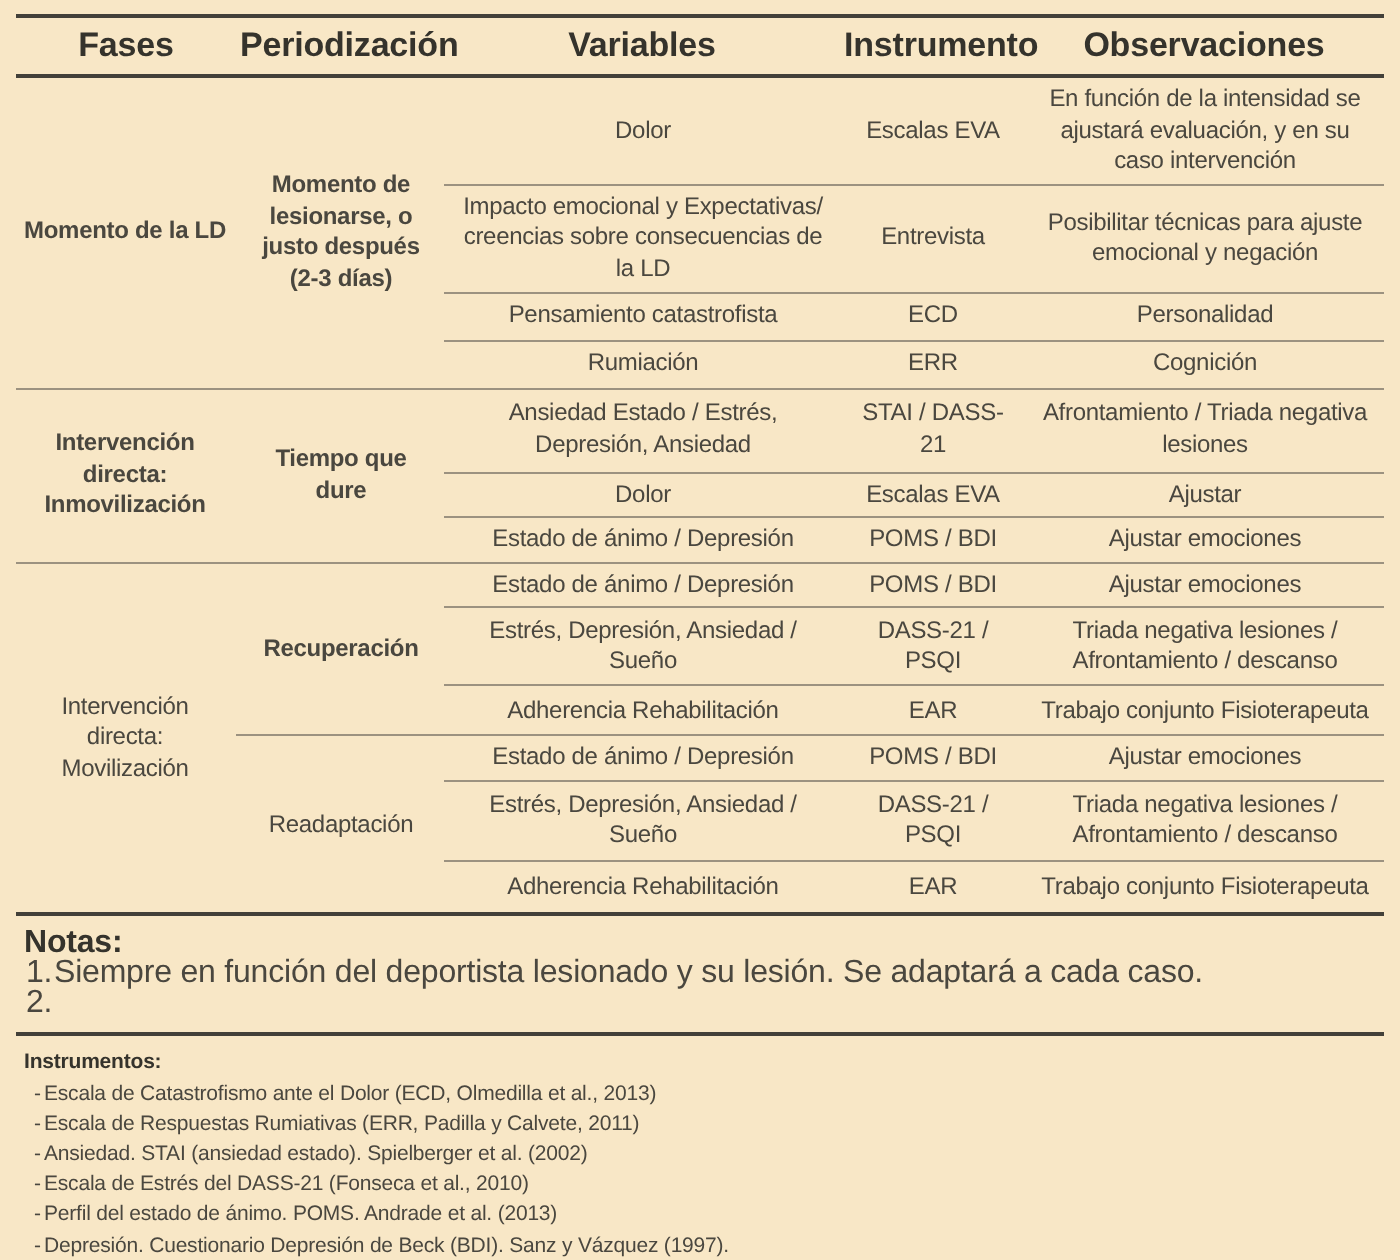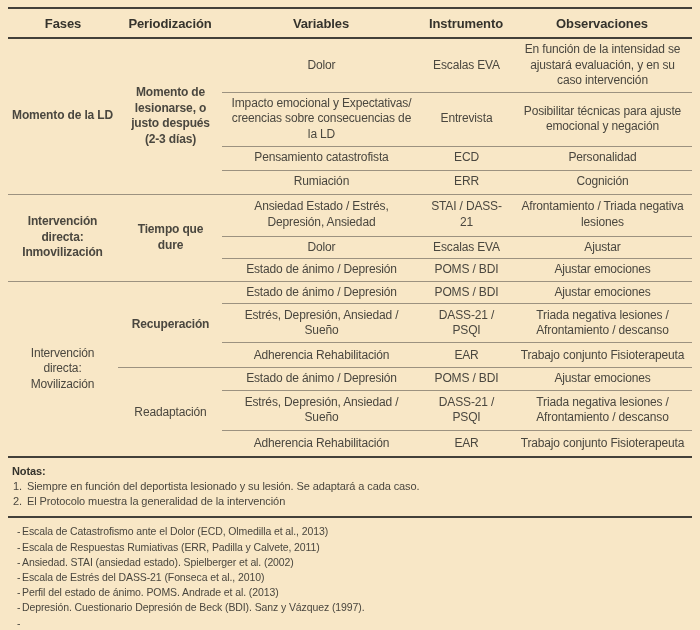--- a/index.html
+++ b/index.html
@@ -20,42 +20,42 @@
   .page{width:684px;margin:7px 8px 0 8px;}
   table.tbl{width:684px;border-collapse:collapse;table-layout:fixed;}
   col.c-fase{width:110px;}
   col.c-per{width:104px;}
   col.c-var{width:198px;}
   col.c-ins{width:92px;}
   col.c-obs{width:180px;}
   th{
     border-top:2px solid var(--strong);
     border-bottom:2px solid var(--strong);
-    font-weight:bold;font-size:13px;color:var(--head);
+    font-weight:bold;font-size:17px;color:var(--head);
     height:30px;text-align:center;padding:0 2px;
     letter-spacing:-0.1px;
   }
   td{
     font-size:12px;line-height:1.3;letter-spacing:-0.15px;
     vertical-align:middle;text-align:center;
     padding:3px 5px 3px 6px;
   }
   td.fase{padding-left:4px;}
   td.cell{border-bottom:1px solid var(--thin);}
   td.endthin{border-bottom:1px solid var(--thin);font-weight:bold;}
   td.endstrong{border-bottom:2px solid var(--strong);}
   tr.r1{height:35px;} tr.r2{height:43px;} tr.r3{height:24px;} tr.r4{height:24px;}
   tr.r5{height:42px;} tr.r6{height:21px;} tr.r7{height:22px;} tr.r8{height:22px;}
   tr.r9{height:39px;} tr.r10{height:25px;} tr.r11{height:22px;} tr.r12{height:40px;}
   tr.r13{height:27px;}
   tr.last td.cell{border-bottom:2px solid var(--strong);}
   .notes{
     border-bottom:2px solid var(--strong);
     padding:6px 2px 7px 2px;
-    font-size:11px;line-height:15px;letter-spacing:-0.1px;
+    font-size:16px;line-height:15px;letter-spacing:-0.1px;
   }
   .notes-title,.instr-title{font-weight:bold;color:var(--head);padding-left:2px;}
   .note-item{display:flex;}
   .note-num{flex:none;width:17px;padding-left:3px;}
   .instr{
     border-bottom:3px solid var(--strong);
     padding:6px 2px 8px 2px;
     font-size:10.5px;line-height:15.2px;letter-spacing:-0.1px;
   }
   .instr-item{display:flex;}
@@ -160,25 +160,25 @@
   </table>
 
   <div class="notes">
     <div class="notes-title">Notas:</div>
     <div class="note-item">
       <span class="note-num">1.</span>
       <span>Siempre en función del deportista lesionado y su lesión. Se adaptará a cada caso.</span>
     </div>
     <div class="note-item">
       <span class="note-num">2.</span>
-      <span>El Protocolo muestra la generalidad de la intervención</span>
     </div>
   </div>
 
   <div class="instr">
+    <div class="instr-title">Instrumentos:</div>
     <div class="instr-item">
       <span class="instr-marker">-</span>
       <span>Escala de Catastrofismo ante el Dolor (ECD, Olmedilla et al., 2013)</span>
     </div>
     <div class="instr-item">
       <span class="instr-marker">-</span>
       <span>Escala de Respuestas Rumiativas (ERR, Padilla y Calvete, 2011)</span>
     </div>
     <div class="instr-item">
       <span class="instr-marker">-</span>

